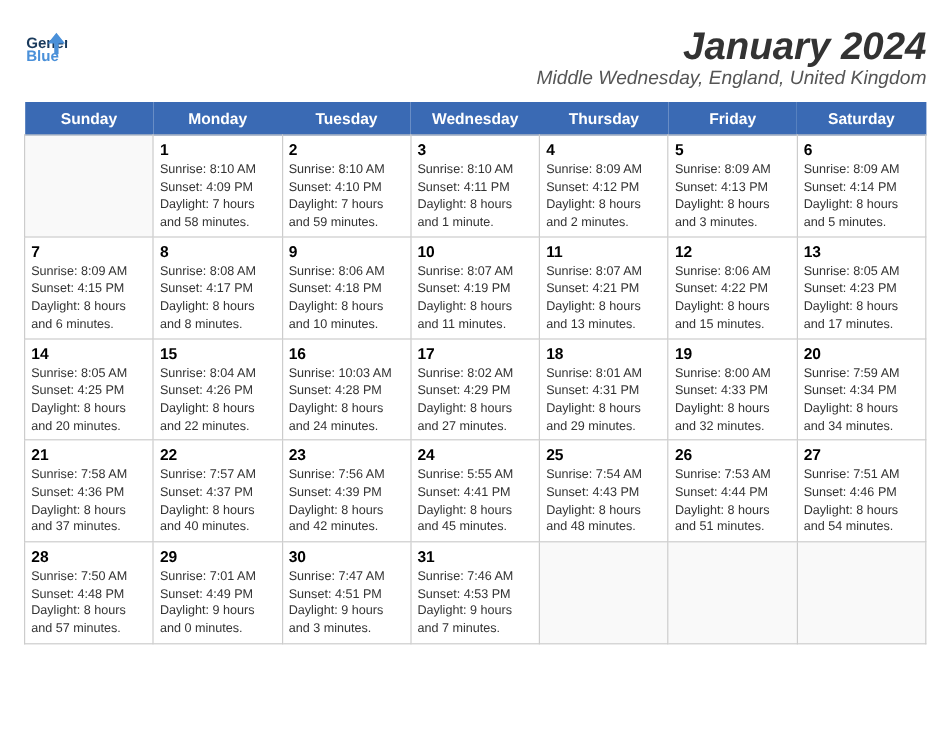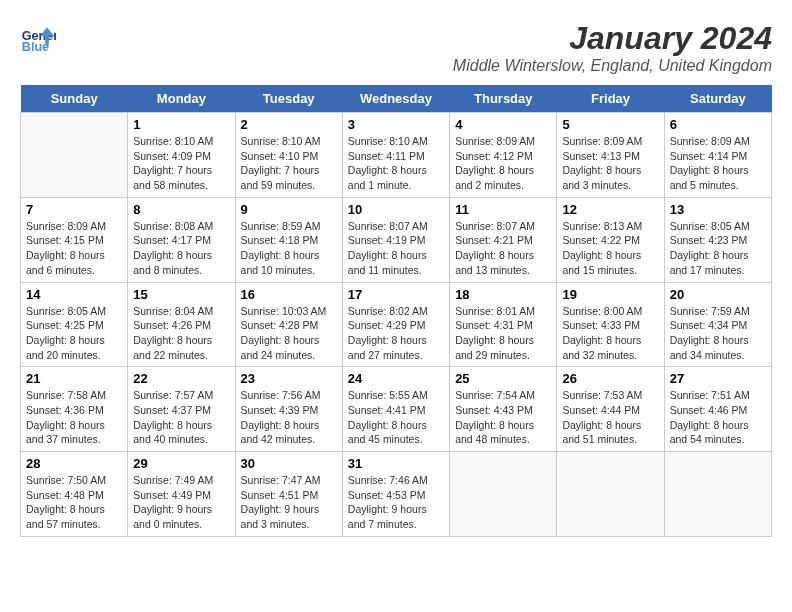--- a/index.html
+++ b/index.html
@@ -79,21 +79,21 @@
 <div class="header-area">
   <div class="logo">
     <svg class="logo-icon" viewBox="0 0 40 40">
       <text x="2" y="22" font-size="14" font-weight="bold" fill="#1a3a5c">General</text>
       <text x="2" y="34" font-size="14" font-weight="bold" fill="#4a90d9">Blue</text>
       <polygon points="30,8 38,18 32,18 32,28 28,28 28,18 22,18" fill="#4a90d9"></polygon>
     </svg>
   </div>
   <div class="title-area">
     <div class="calendar-title">January 2024</div>
-    <div class="calendar-subtitle">Middle Winterslow, England, United Kingdom</div>
+    <div class="calendar-subtitle">Middle Wednesday, England, United Kingdom</div>
   </div>
 </div>
 
 <table>
   <thead>
     <tr id="day-headers">
         <th class="day-header">Sunday</th>
         <th class="day-header">Monday</th>
         <th class="day-header">Tuesday</th>
         <th class="day-header">Wednesday</th>
@@ -158,42 +158,42 @@
         </td>
         <td>
           <div class="day-num">8</div>
           <div class="day-info">Sunrise: 8:08 AM
 Sunset: 4:17 PM
 Daylight: 8 hours
 and 8 minutes.</div>
         </td>
         <td>
           <div class="day-num">9</div>
-          <div class="day-info">Sunrise: 8:59 AM
+          <div class="day-info">Sunrise: 8:06 AM
 Sunset: 4:18 PM
 Daylight: 8 hours
 and 10 minutes.</div>
         </td>
         <td>
           <div class="day-num">10</div>
           <div class="day-info">Sunrise: 8:07 AM
 Sunset: 4:19 PM
 Daylight: 8 hours
 and 11 minutes.</div>
         </td>
         <td>
           <div class="day-num">11</div>
           <div class="day-info">Sunrise: 8:07 AM
 Sunset: 4:21 PM
 Daylight: 8 hours
 and 13 minutes.</div>
         </td>
         <td>
           <div class="day-num">12</div>
-          <div class="day-info">Sunrise: 8:13 AM
+          <div class="day-info">Sunrise: 8:06 AM
 Sunset: 4:22 PM
 Daylight: 8 hours
 and 15 minutes.</div>
         </td>
         <td>
           <div class="day-num">13</div>
           <div class="day-info">Sunrise: 8:05 AM
 Sunset: 4:23 PM
 Daylight: 8 hours
 and 17 minutes.</div>
@@ -304,21 +304,21 @@
       <tr>
         <td>
           <div class="day-num">28</div>
           <div class="day-info">Sunrise: 7:50 AM
 Sunset: 4:48 PM
 Daylight: 8 hours
 and 57 minutes.</div>
         </td>
         <td>
           <div class="day-num">29</div>
-          <div class="day-info">Sunrise: 7:49 AM
+          <div class="day-info">Sunrise: 7:01 AM
 Sunset: 4:49 PM
 Daylight: 9 hours
 and 0 minutes.</div>
         </td>
         <td>
           <div class="day-num">30</div>
           <div class="day-info">Sunrise: 7:47 AM
 Sunset: 4:51 PM
 Daylight: 9 hours
 and 3 minutes.</div>

